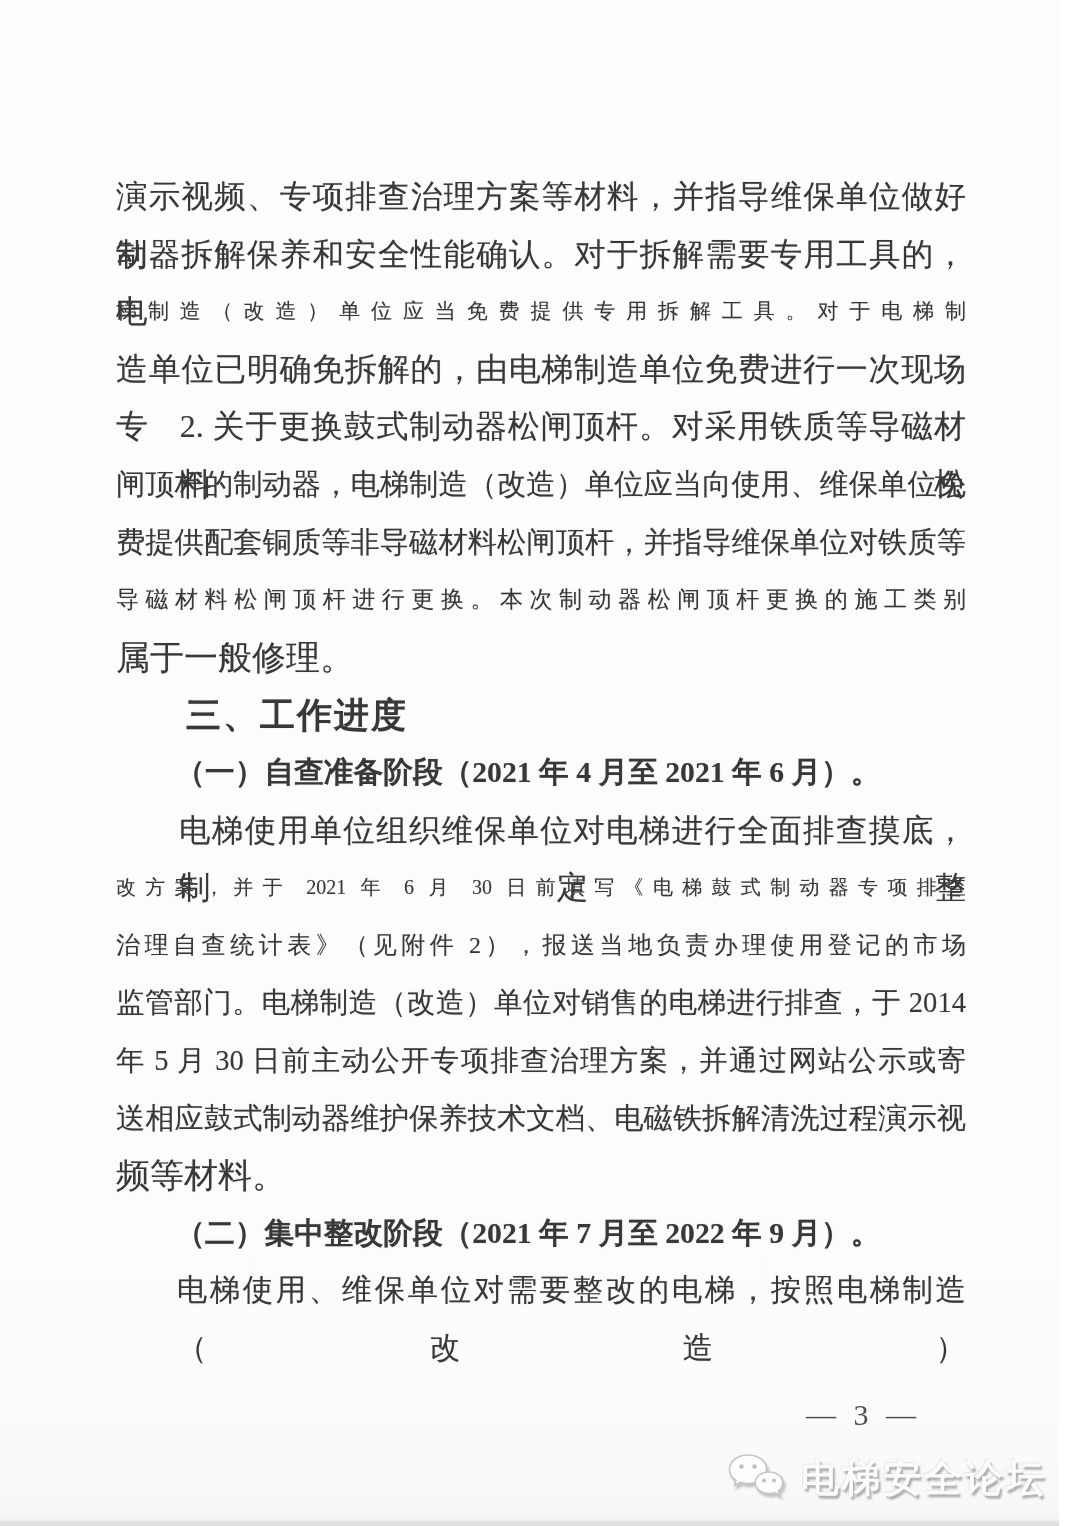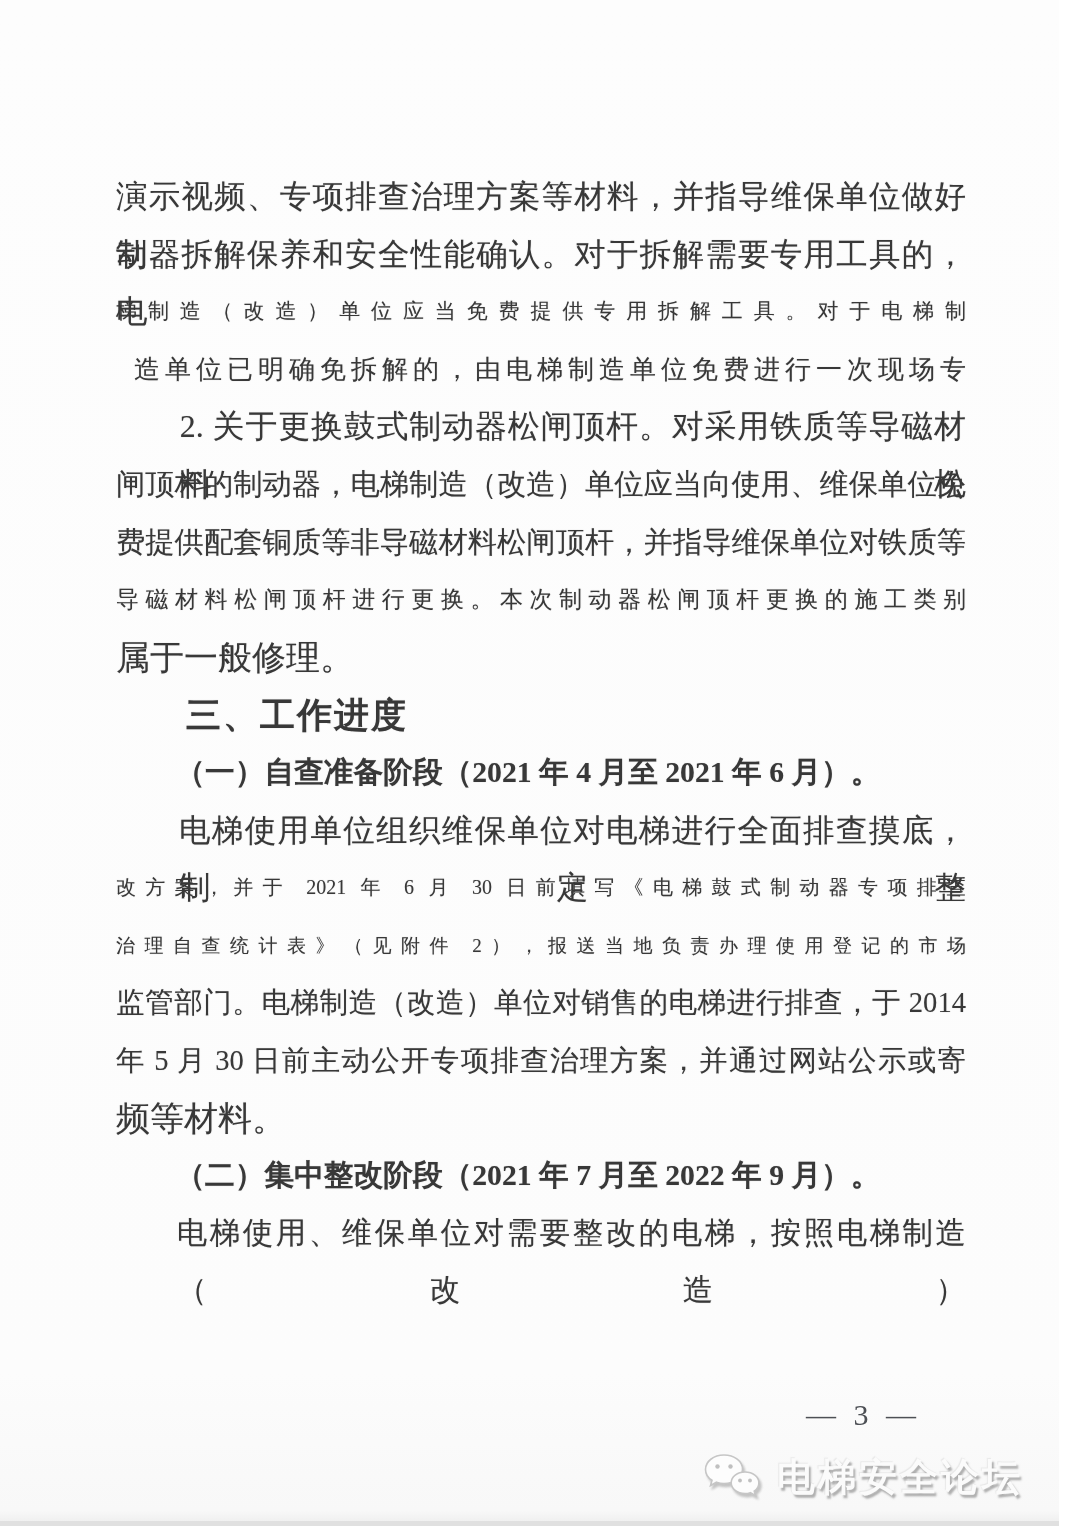--- a/index.html
+++ b/index.html
@@ -52,22 +52,23 @@
     top: 1398px;
     right: 138px;
     font-size: 30px;
     color: #4d5055;
     letter-spacing: 5px;
     white-space: nowrap;
   }
   .watermark {
     position: absolute;
     top: 1452px;
-    right: 36px;
+    right: 12px;
     display: flex;
+    align-items: center;
     gap: 16px;
   }
   .watermark-text {
     font-size: 38px;
     font-weight: 700;
     color: #fbfbfb;
     letter-spacing: 3px;
     font-family: "Liberation Sans", "DejaVu Sans", sans-serif;
     text-shadow: 2px 3px 2px rgba(125,125,125,0.6), -1px -1px 1px rgba(200,200,200,0.35);
     white-space: nowrap;
@@ -89,33 +90,34 @@
 </style>
 </head>
 <body>
 
 <div class="page">
 
   <div class="text-block">
       <div class="line style-body justify" style="font-size: 31.5px;">演示视频、专项排查治理方案等材料，并指导维保单位做好制</div>
       <div class="line style-body justify" style="font-size: 31.5px;">动器拆解保养和安全性能确认。对于拆解需要专用工具的，电</div>
       <div class="line style-body justify" style="font-size: 21px;">梯制造（改造）单位应当免费提供专用拆解工具。对于电梯制</div>
-      <div class="line style-body justify" style="font-size: 26px; margin-left: 18px;">造单位已明确免拆解的，由电梯制造单位免费进行一次现场专</div>
+      <div class="line style-body justify" style="font-size: 32px;">造单位已明确免拆解的，由电梯制造单位免费进行一次现场专</div>
       <div class="line style-body justify" style="padding-left: 2em; font-size: 31.9px;">2. 关于更换鼓式制动器松闸顶杆。对采用铁质等导磁材料松</div>
       <div class="line style-body justify" style="font-size: 29.3px;">闸顶杆的制动器，电梯制造（改造）单位应当向使用、维保单位免</div>
       <div class="line style-body justify" style="font-size: 29.3px;">费提供配套铜质等非导磁材料松闸顶杆，并指导维保单位对铁质等</div>
       <div class="line style-body justify" style="font-size: 23px;">导磁材料松闸顶杆进行更换。本次制动器松闸顶杆更换的施工类别</div>
       <div class="line style-body" style="font-size: 34px;">属于一般修理。</div>
       <div class="line style-heading" style="padding-left: 2em; font-size: 35px;">三、工作进度</div>
       <div class="line style-subheading" style="padding-left: 2em; font-size: 29.7px;">（一）自查准备阶段（2021 年 4 月至 2021 年 6 月）。</div>
       <div class="line style-body justify" style="padding-left: 2em; font-size: 31.5px;">电梯使用单位组织维保单位对电梯进行全面排查摸底，制定整</div>
       <div class="line style-body justify" style="font-size: 20px;">改方案，并于 2021 年 6 月 30 日前填写《电梯鼓式制动器专项排查</div>
-      <div class="line style-body justify" style="font-size: 19px;">治理自查统计表》（见附件 2），报送当地负责办理使用登记的市场</div>
+      <div class="line style-body justify" style="font-size: 24px;">治理自查统计表》（见附件 2），报送当地负责办理使用登记的市场</div>
       <div class="line style-body justify" style="font-size: 28.6px;">监管部门。电梯制造（改造）单位对销售的电梯进行排查，于 2014</div>
       <div class="line style-body justify" style="font-size: 28.5px;">年 5 月 30 日前主动公开专项排查治理方案，并通过网站公示或寄</div>
+      <div class="line style-body justify" style="font-size: 29.3px;">送相应鼓式制动器维护保养技术文档、电磁铁拆解清洗过程演示视</div>
       <div class="line style-body" style="font-size: 34px;">频等材料。</div>
       <div class="line style-subheading" style="padding-left: 2em; font-size: 29.7px;">（二）集中整改阶段（2021 年 7 月至 2022 年 9 月）。</div>
       <div class="line style-body justify" style="padding-left: 2em; font-size: 30.4px;">电梯使用、维保单位对需要整改的电梯，按照电梯制造（改造）</div>
     </div>
 
   <div class="page-number">— 3 —</div>
 
   <div class="watermark">
     <svg class="wechat-icon" viewBox="0 0 58 52" xmlns="http://www.w3.org/2000/svg">
       <g fill="#fdfdfd" stroke="#c6c6c6" stroke-width="1.6">

